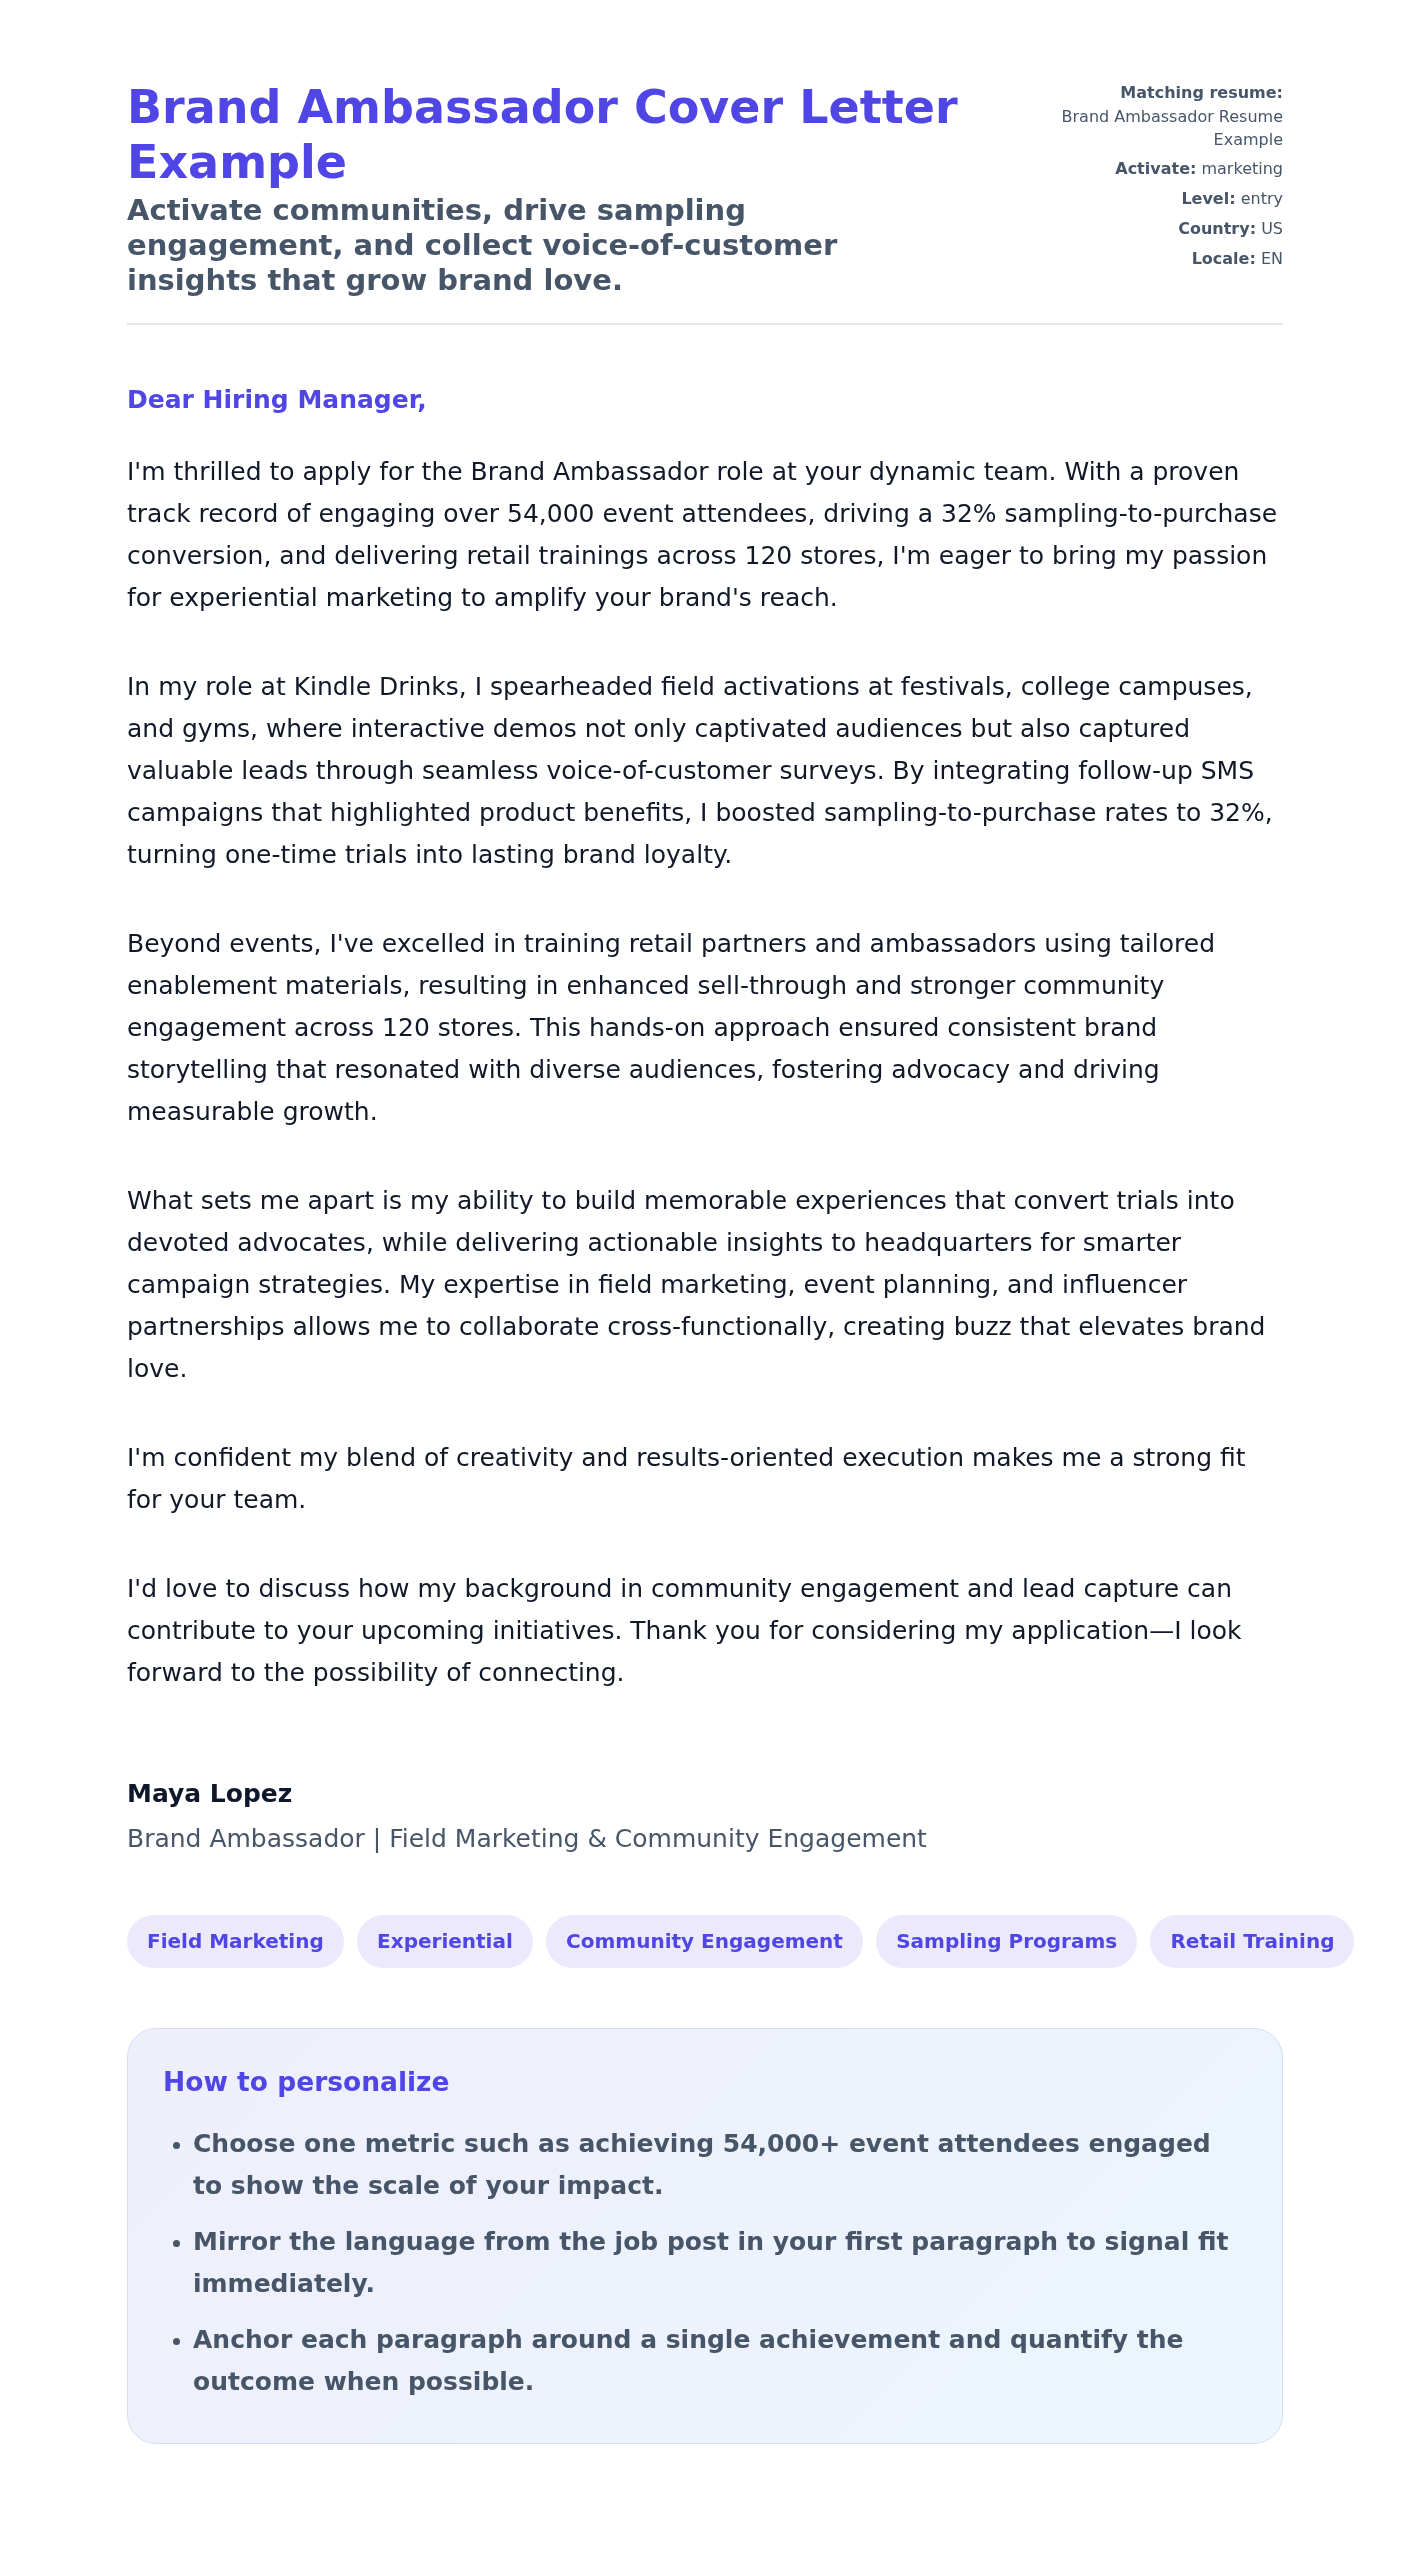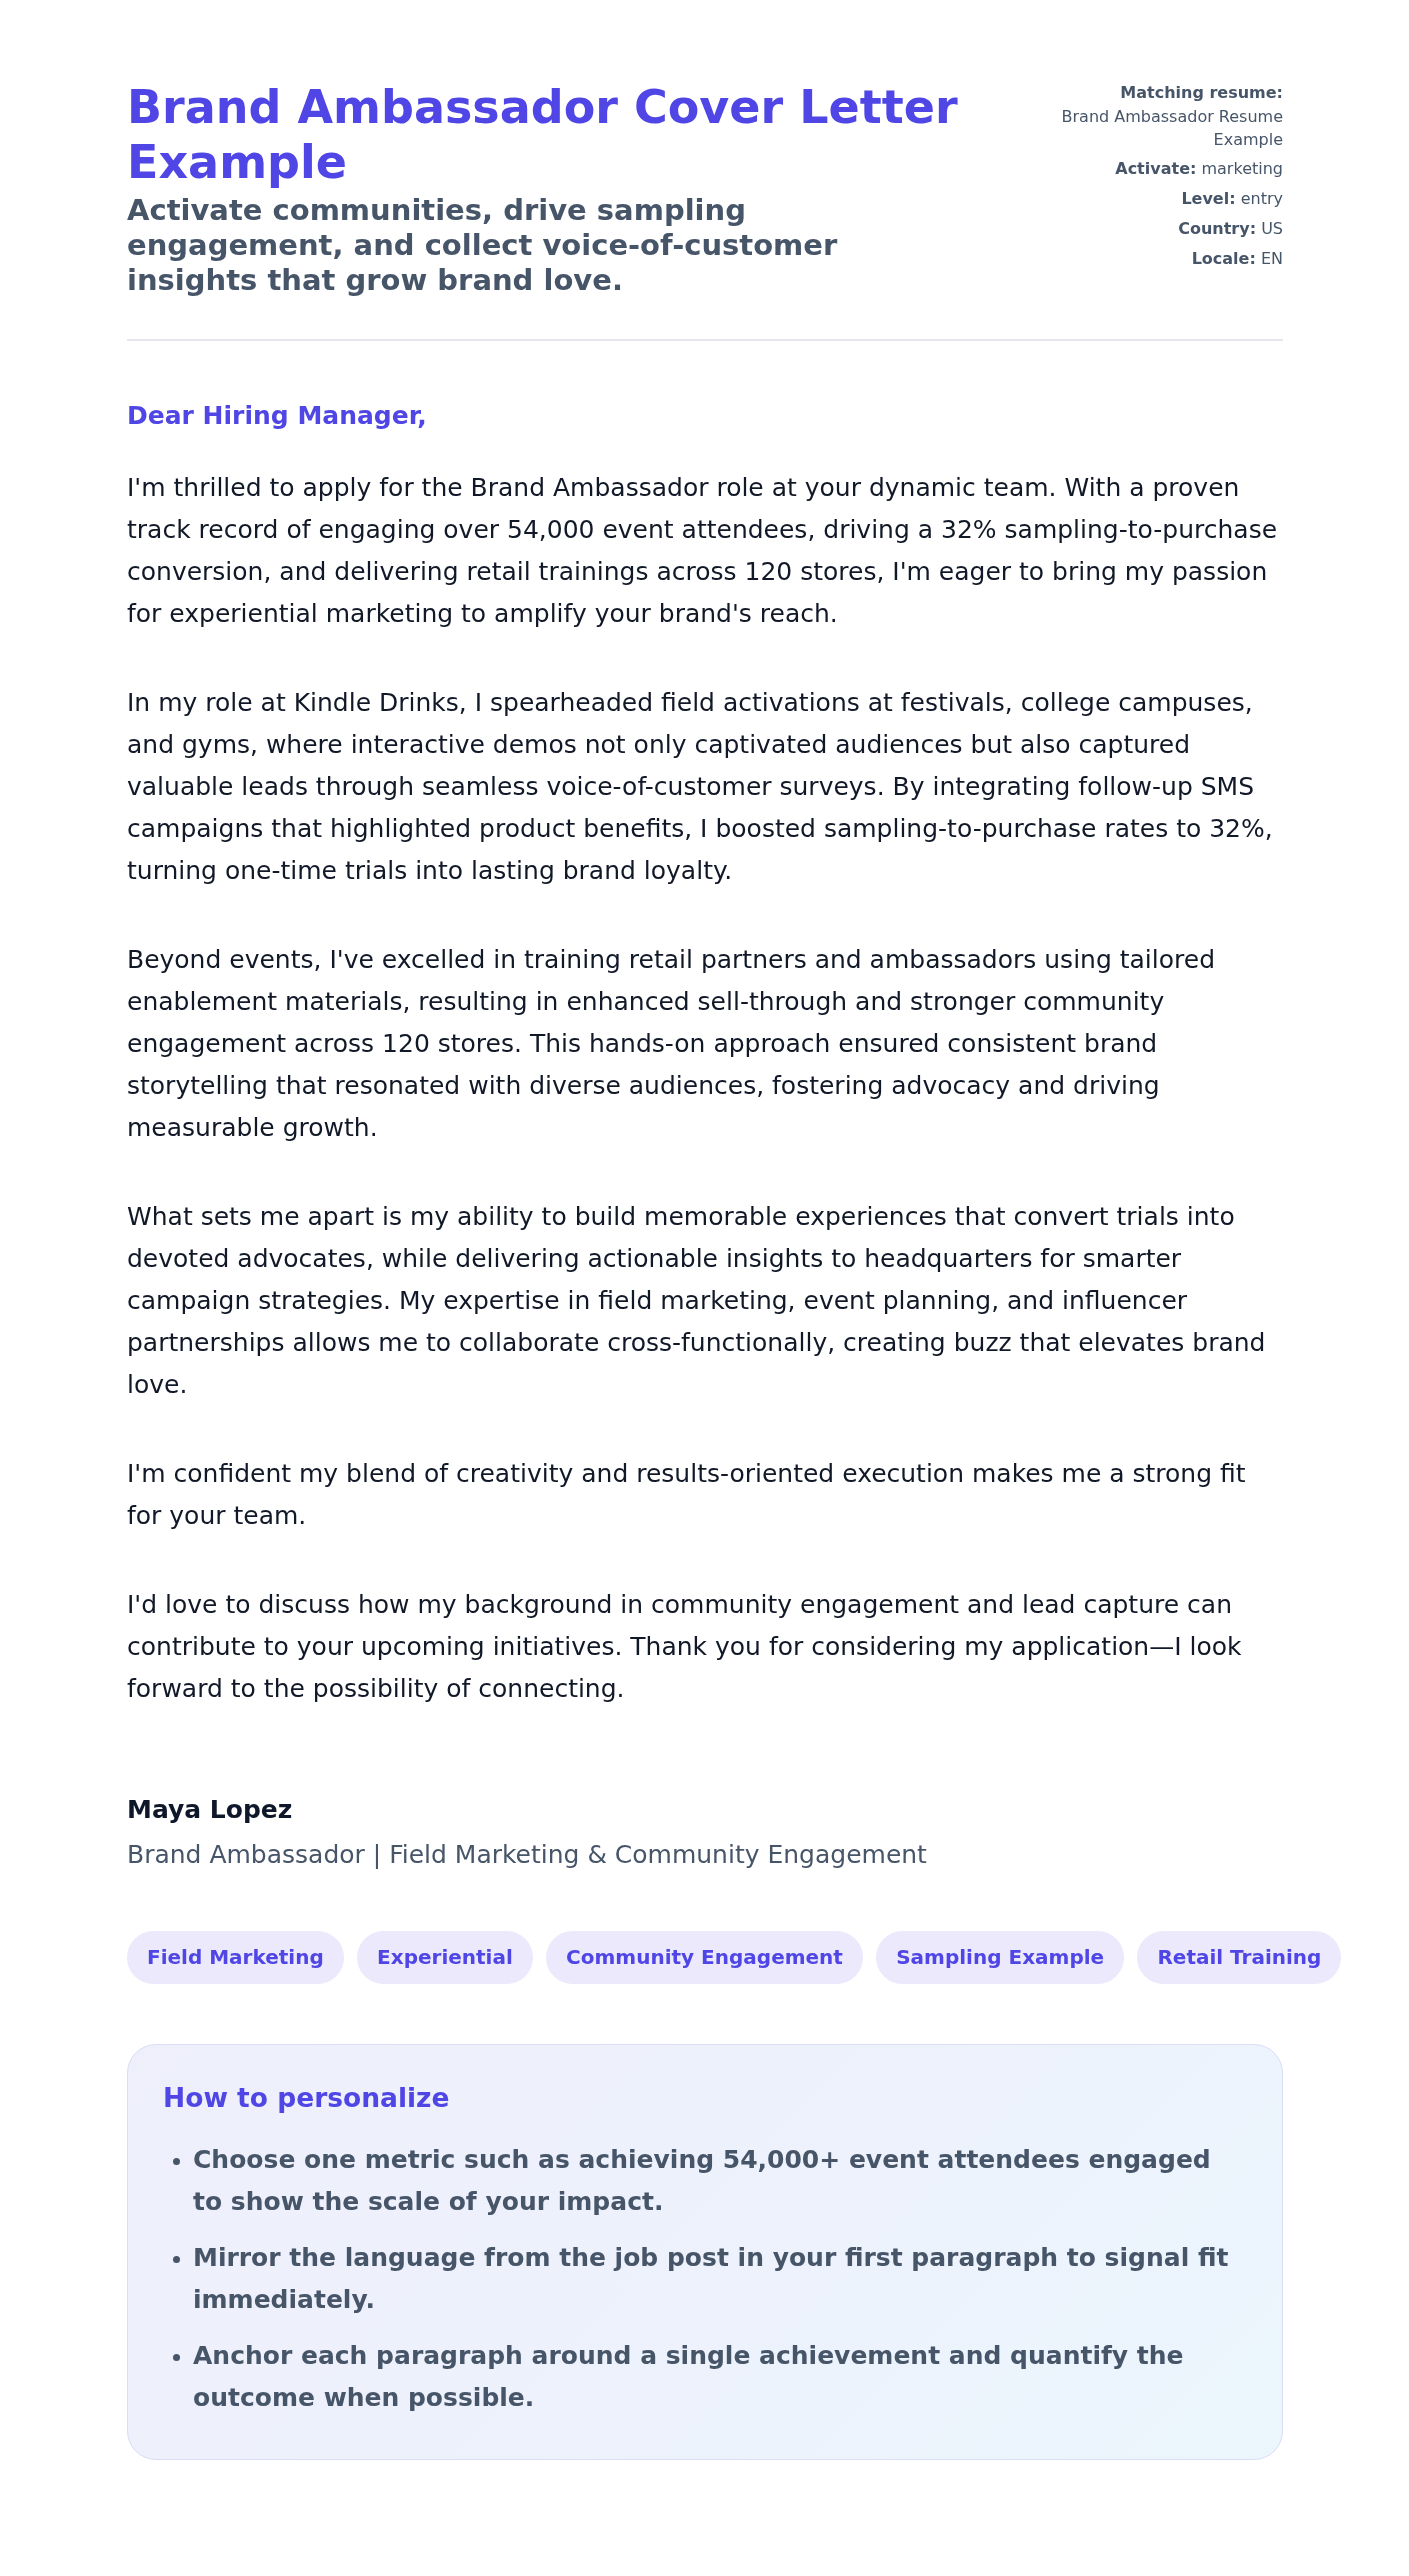--- a/index.html
+++ b/index.html
@@ -10,21 +10,21 @@
     color: #111827;
   }
   .page {
     padding: 80px 127px 66px 127px;
     box-sizing: border-box;
   }
   .header {
     display: flex;
     justify-content: space-between;
     align-items: flex-start;
-    padding-bottom: 41px;
+    padding-bottom: 25px;
     border-bottom: 2.5px solid #e5e7eb;
   }
   .title-block { width: 863px; }
   .page-title {
     margin: 0;
     font-size: 46px;
     line-height: 55px;
     font-weight: 700;
     color: #4f46e5;
   }
@@ -170,21 +170,21 @@
 
   <section class="signature">
     <div class="sig-name">Maya Lopez</div>
     <div class="sig-title">Brand Ambassador | Field Marketing &amp; Community Engagement</div>
   </section>
 
   <div class="tags">
     <span class="tag">Field Marketing</span>
     <span class="tag">Experiential</span>
     <span class="tag">Community Engagement</span>
-    <span class="tag">Sampling Example</span>
+    <span class="tag">Sampling Programs</span>
     <span class="tag">Retail Training</span>
   </div>
 
   <aside class="tips">
     <h3 class="tips-title">How to personalize</h3>
     <ul>
       <li>Choose one metric such as achieving 54,000+ event attendees engaged to show the scale of your impact.</li>
       <li>Mirror the language from the job post in your first paragraph to signal fit immediately.</li>
       <li>Anchor each paragraph around a single achievement and quantify the outcome when possible.</li>
     </ul>

